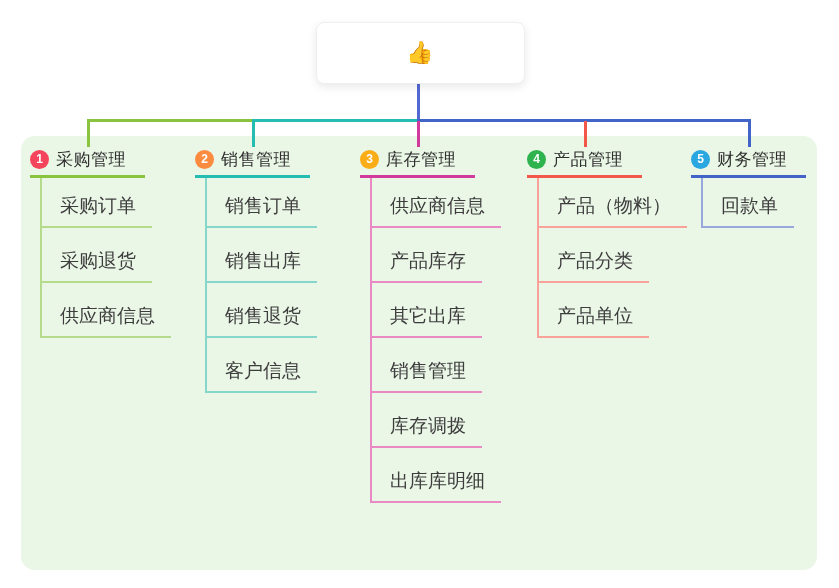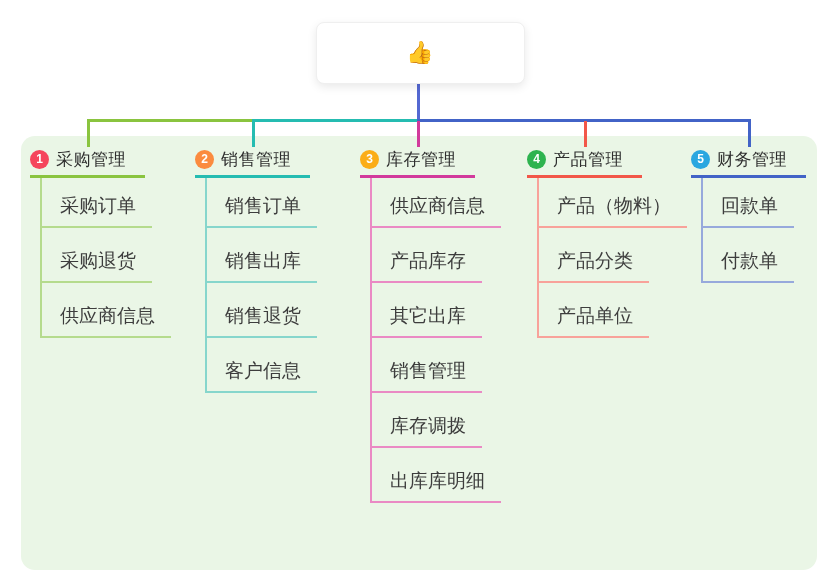--- a/index.html
+++ b/index.html
@@ -156,19 +156,16 @@
 
   <div class="branch b5">
     <div class="branch-heading" style="border-bottom-color: rgb(66, 99, 199);">
       <span class="badge" style="background-color: rgb(42, 167, 224);">5</span>
       <span class="branch-title">财务管理</span>
     </div>
     <ul class="children" style="color: rgb(151, 169, 220); text-align: right;">
         <li class="child">
           <span class="child-label">回款单</span>
         </li>
-        <li class="child">
-          <span class="child-label">付款单</span>
-        </li>
       </ul>
   </div>
 
 </div>
 
 </body></html>

